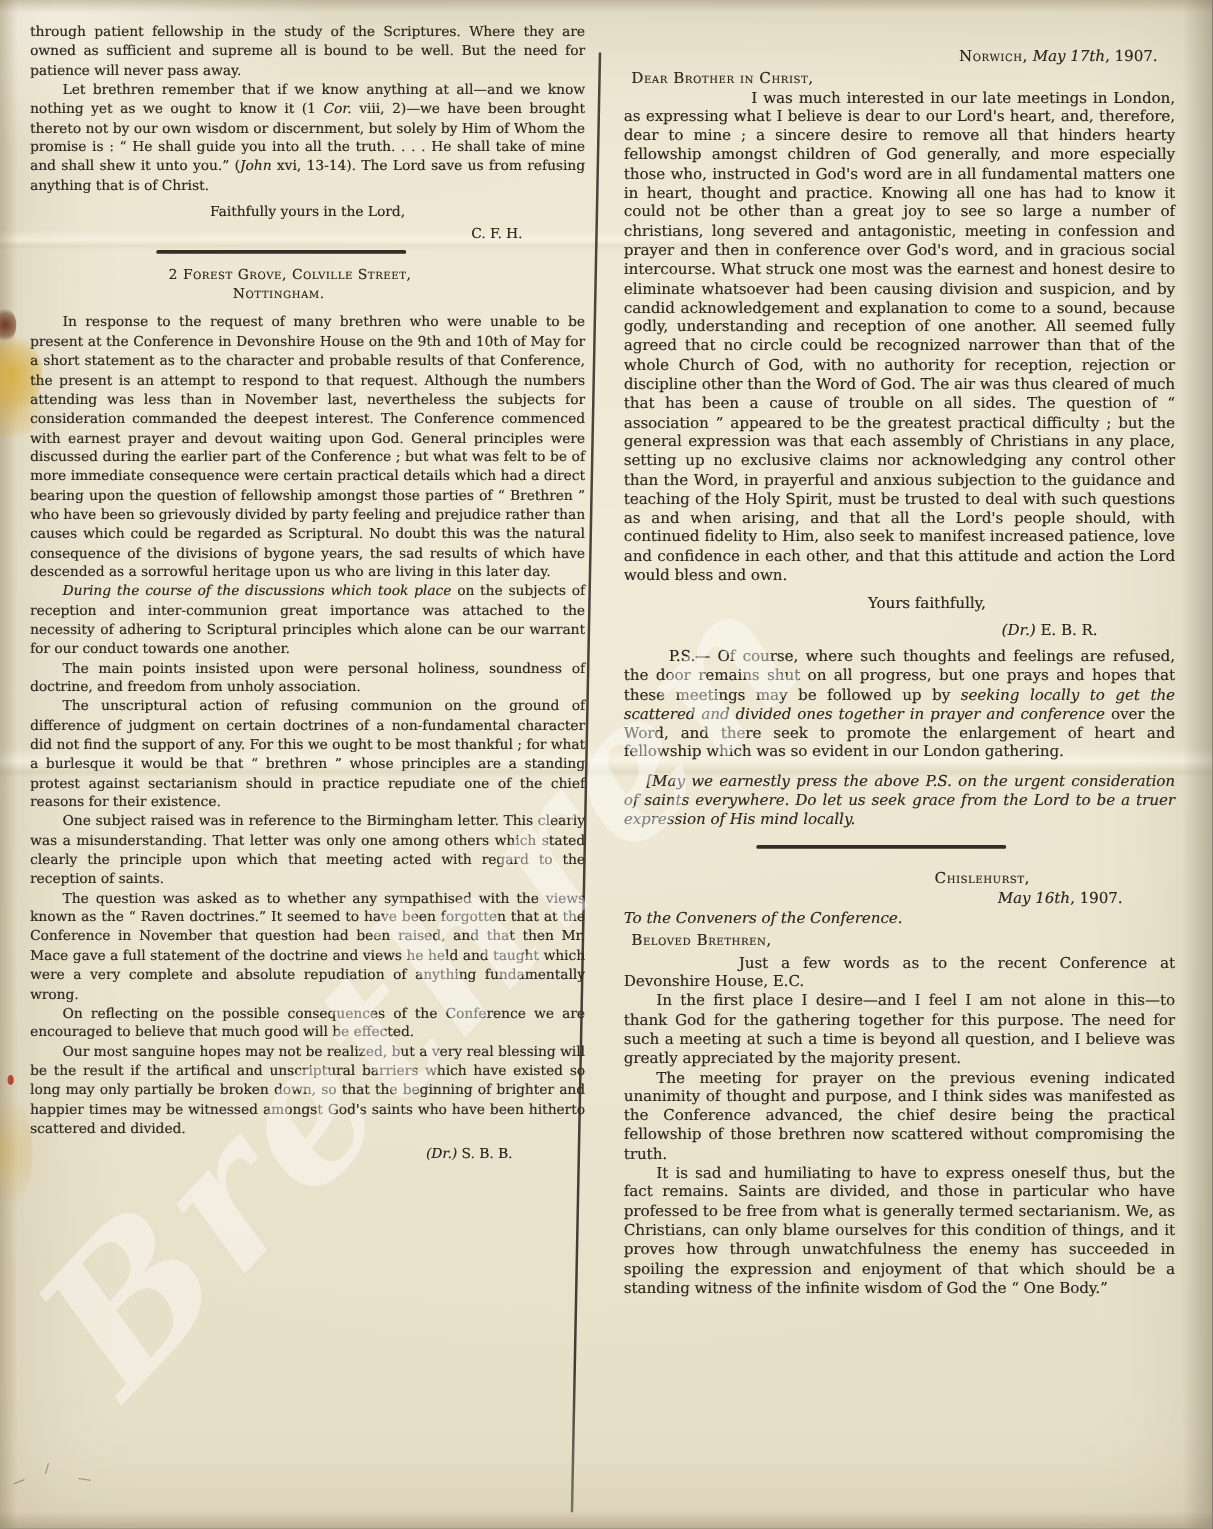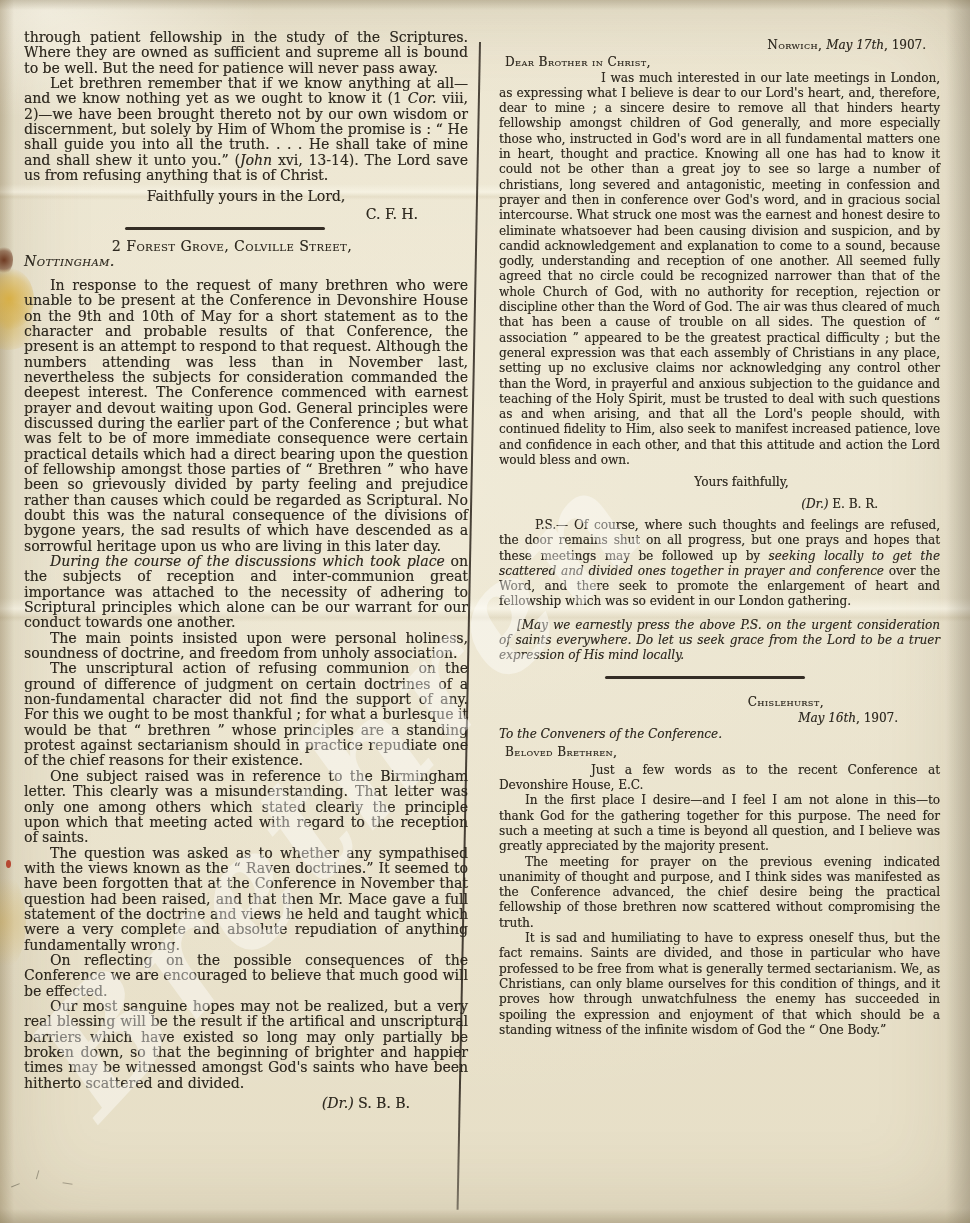--- a/index.html
+++ b/index.html
@@ -45,33 +45,33 @@
     pointer-events:none; white-space:nowrap;
   }
 
   .divider {
     position:absolute; left:479px; top:42px; width:1.7px; height:1168px;
     background:linear-gradient(180deg, rgba(59,52,43,.9), rgba(59,52,43,.95) 90%, rgba(59,52,43,.6));
     transform-origin:top center; transform:rotate(1.1deg); z-index:2;
   }
 
   .col { position:absolute; text-align:justify; z-index:3; text-shadow:0.3px 0 0 rgba(40,35,25,.45); }
-  .col-left  { left:24px; top:30px; width:444px; font-size:14px; line-height:15.35px; }
+  .col-left  { left:24px; top:18px; width:444px; font-size:11px; line-height:15.35px; }
   .col-right { left:499px; top:38px; width:441px; font-size:12px; line-height:15.3px; }
   p { margin:0; }
   .indent { text-indent:26px; }
   i { font-style:italic; }
   .sc { font-variant:small-caps; letter-spacing:.5px; }
 
   .closing1 { text-align:center; margin-top:6px; }
   .initials1 { text-align:right; padding-right:50px; margin-top:2px; }
   .rule { height:3px; background:#342d25; border-radius:2px; }
   .rule-left { width:200px; margin:5px 0 0 101px; }
   .addr1 { text-align:center; margin-top:9px; padding-right:28px; }
-  .addr2 { text-align:left; padding-right:46px;font-style:italic; }
+  .addr2 { text-align:center; padding-right:46px; }
   .p-response { margin-top:8px; }
   .sig-left { text-align:right; padding-right:58px; margin-top:5px; }
 
   .dateline { text-align:right; padding-right:14px; }
   .salut { margin-top:2px; padding-left:6px; }
   .p-letter { text-indent:102px; }
   .closing2 { text-align:center; margin-top:7px; padding-left:44px; }
   .sig-right { text-align:right; padding-right:62px; margin-top:6px; }
   .ps { margin-top:6px; text-indent:36px; }
   .bracket { margin-top:8px; text-indent:18px; font-style:italic; }

